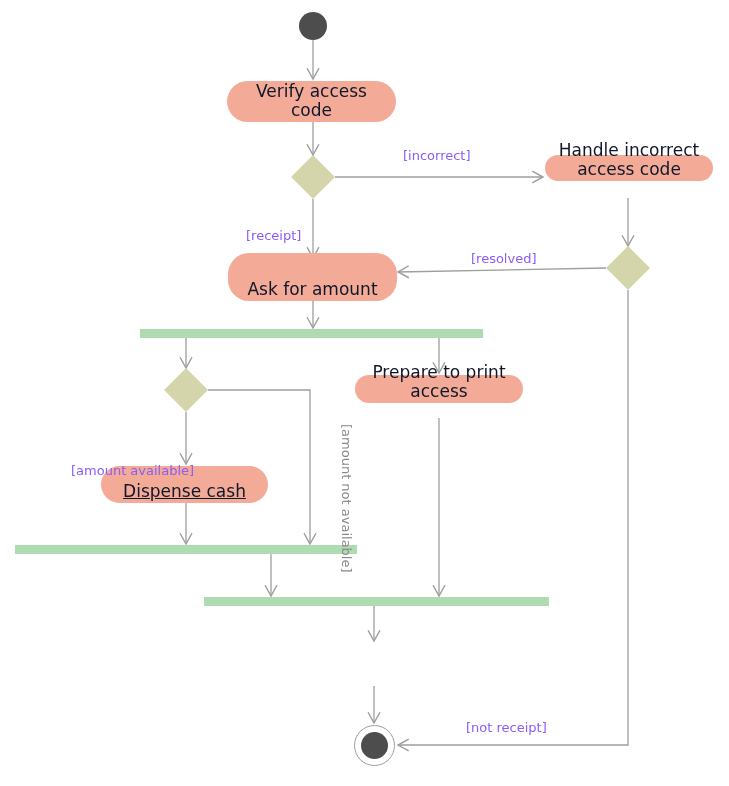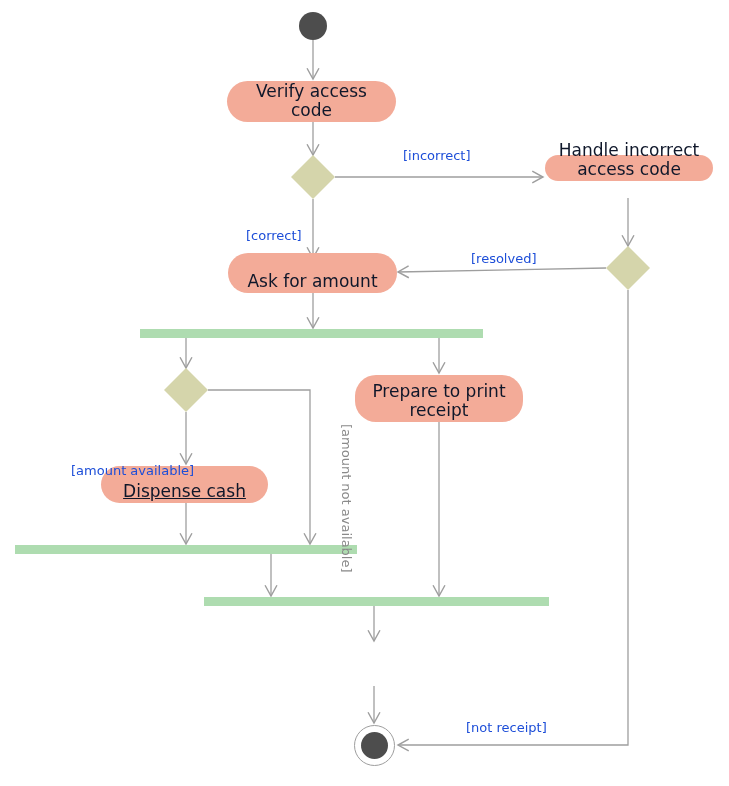--- a/index.html
+++ b/index.html
@@ -50,21 +50,21 @@
   .end-outer {
     background: #ffffff;
     border: 1.5px solid #9e9e9e;
     box-sizing: border-box;
   }
   .end-inner {
     background: #4d4d4d;
   }
   .guard {
     position: absolute;
-    color: #1d4ed8;
+    color: #8b5cf6;
     font-size: 13px;
     line-height: 16px;
     white-space: nowrap;
   }
   .guard-vertical {
     position: absolute;
     color: #8a8a8a;
     font-size: 13px;
     line-height: 15px;
     white-space: nowrap;
@@ -133,48 +133,48 @@
     <span>Verify access code</span>
   </div>
 
   <div class="activity" style="left:545px; top:155px; width:168px; height:26px;">
     <span>
       <span>Handle incorrect</span><br>
       <span>access code</span>
     </span>
   </div>
 
-  <div class="activity" style="left:228px; top:253px; width:169px; height:40px;">
+  <div class="activity" style="left:228px; top:253px; width:169px; height:48px;">
     <span>Ask for amount</span>
   </div>
 
   <div class="bar" style="left:140px; top:329px; width:343px; height:9px;"></div>
 
-  <div class="activity" style="left:355px; top:375px; width:168px; height:47px;">
+  <div class="activity" style="left:355px; top:375px; width:168px; height:28px;">
     <span>
       <span>Prepare to print</span><br>
-      <span>receipt</span>
+      <span>access</span>
     </span>
   </div>
 
   <div class="activity" style="left:101px; top:466px; width:167px; height:37px;text-decoration:underline;">
     <span>Dispense cash</span>
   </div>
 
   <div class="bar" style="left:15px; top:545px; width:342px; height:9px;"></div>
 
   <div class="bar" style="left:204px; top:597px; width:345px; height:9px;"></div>
 
 
   <div class="node-circle end-outer" style="left:354px; top:725px; width:41px; height:41px;"></div>
   <div class="node-circle end-inner" style="left:361px; top:732px; width:27px; height:27px;"></div>
 
   <div class="guard" style="left:403px; top:148px;">[incorrect]</div>
 
-  <div class="guard" style="left:246px; top:228px;">[correct]</div>
+  <div class="guard" style="left:246px; top:228px;">[receipt]</div>
 
   <div class="guard" style="left:471px; top:251px;">[resolved]</div>
 
   <div class="guard" style="left:466px; top:720px;">[not receipt]</div>
 
   <div class="guard" style="left:71px; top:445px;margin-top:18px;">[amount available]</div>
 
   <div class="guard-vertical" style="left:322px; top:424px; width:32px; height:110px;">[amount not available]</div>
 
 </div>

